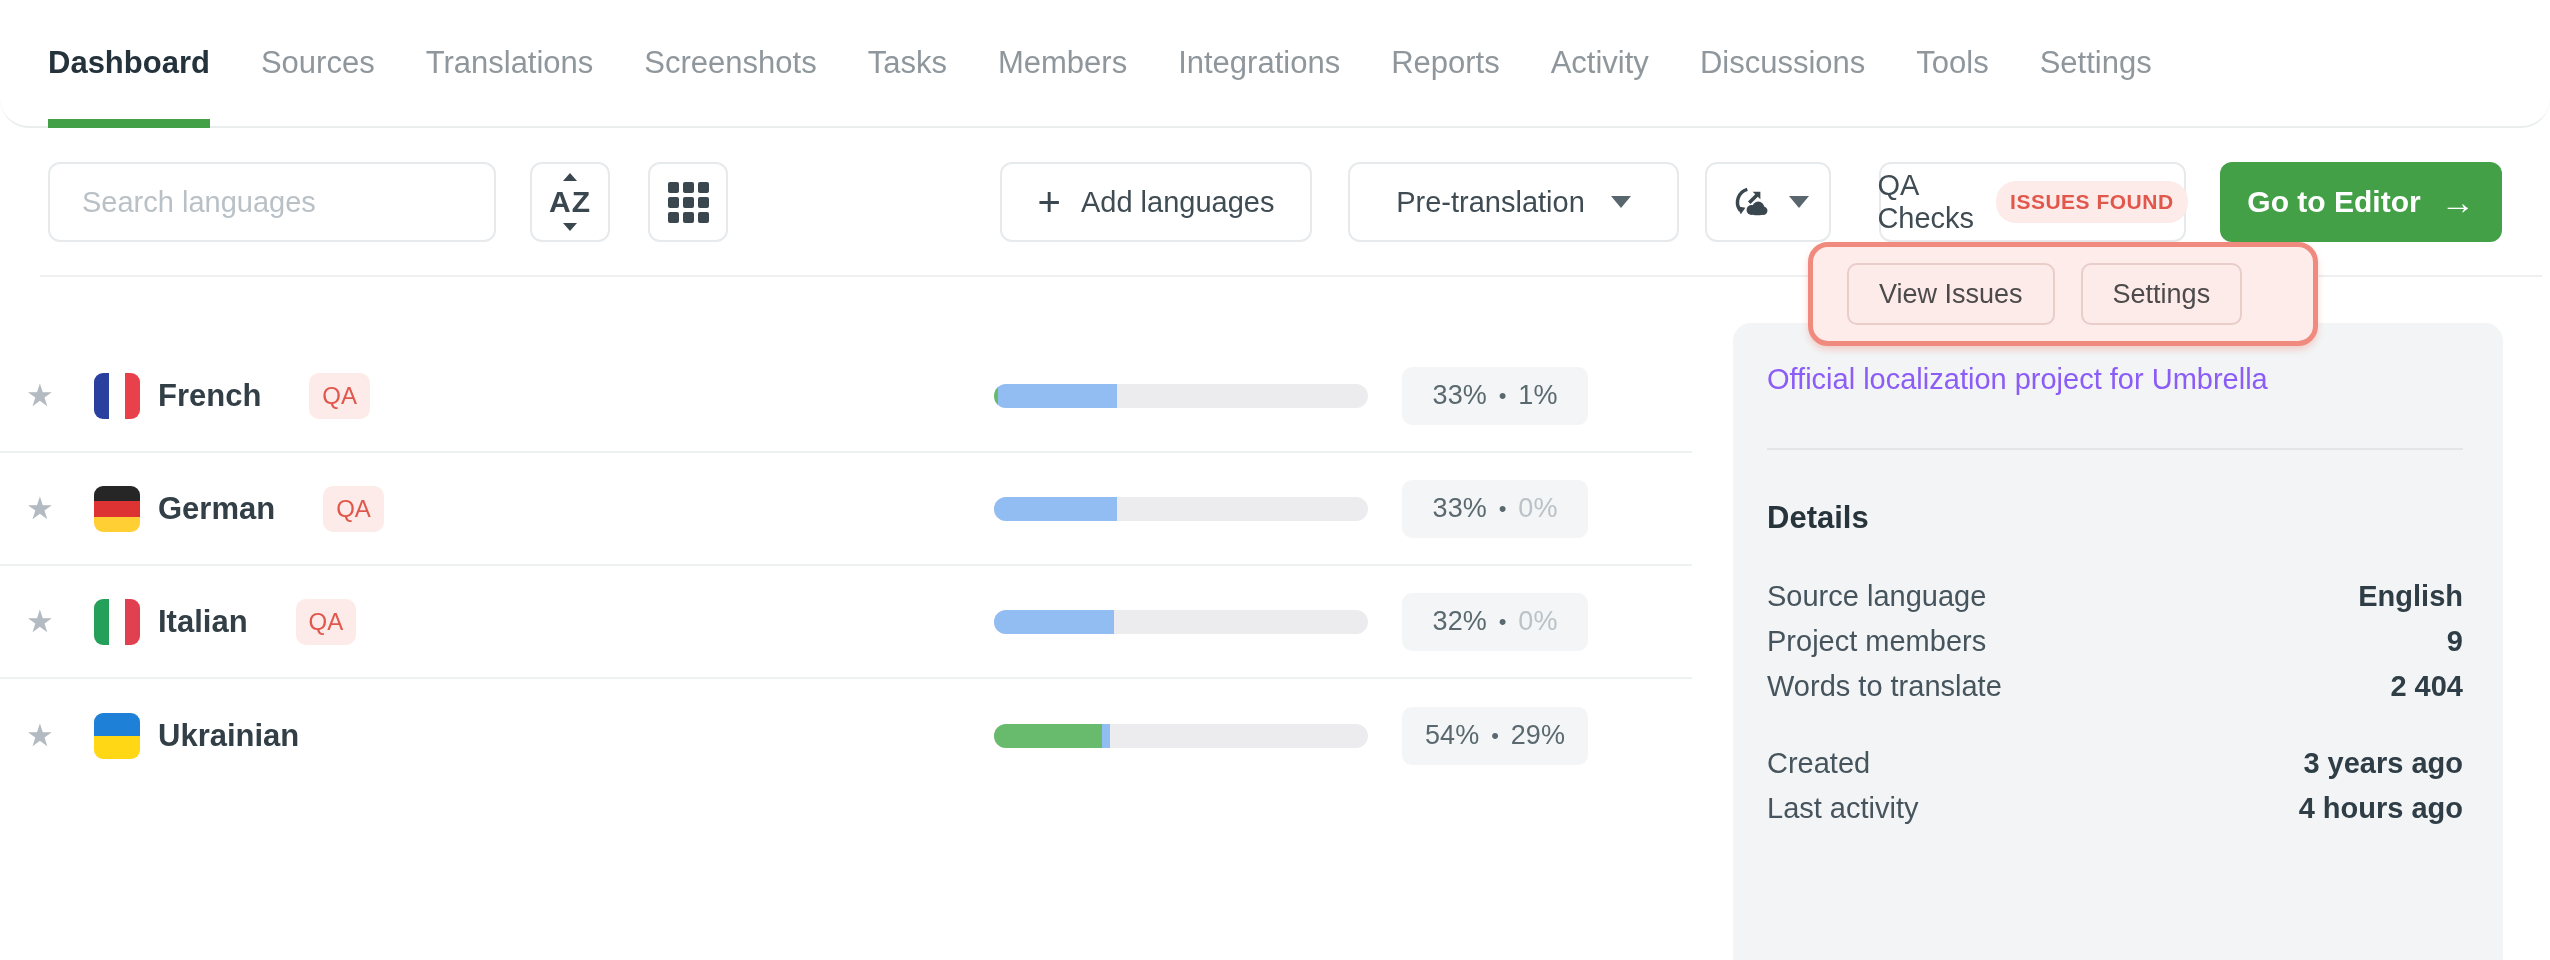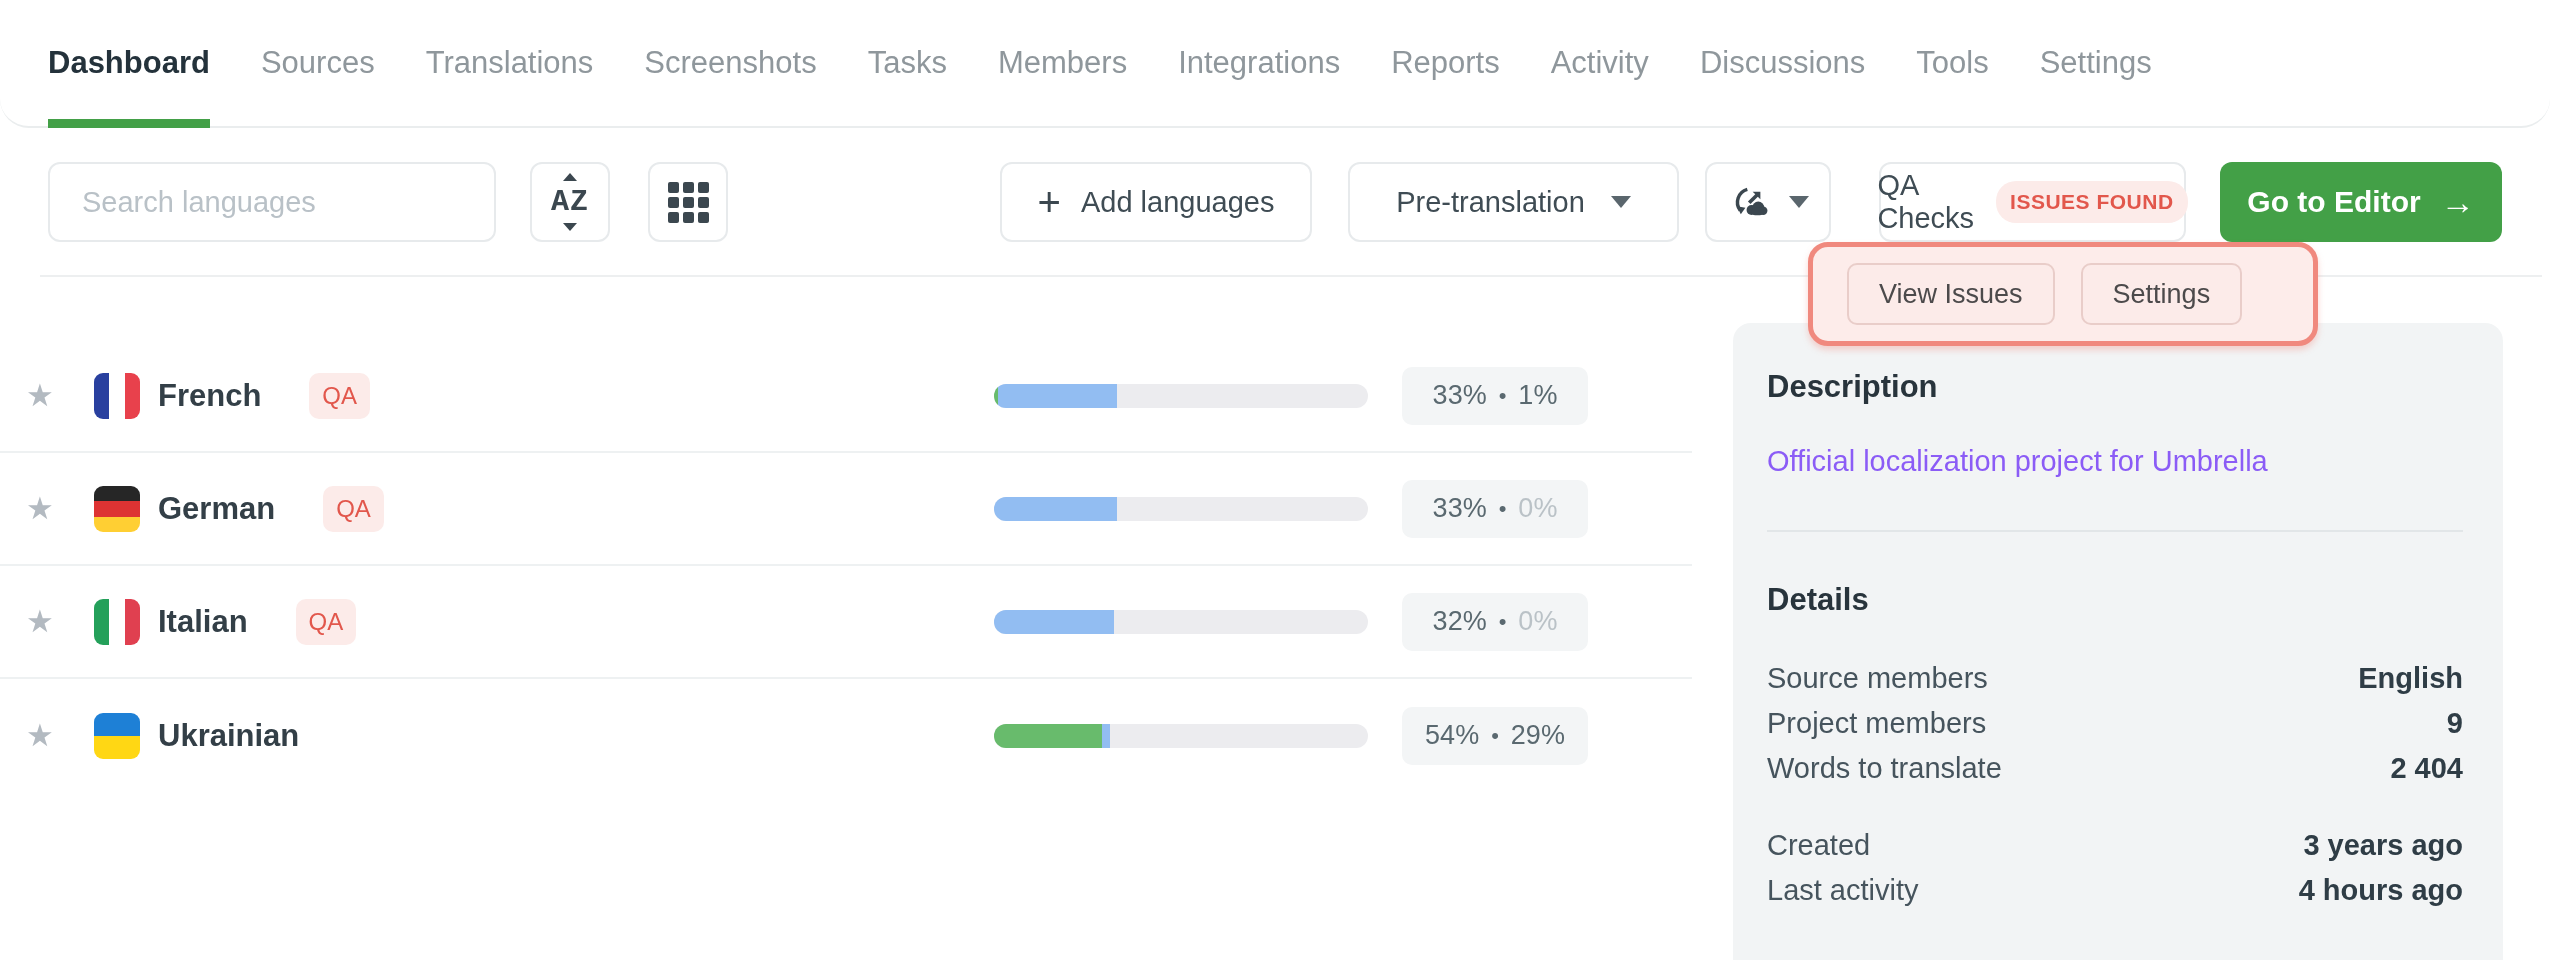--- a/index.html
+++ b/index.html
@@ -19,21 +19,21 @@
   .toolbar { margin:34px 48px 0; display:flex; height:80px; align-items:stretch; }
   .search-wrap { width:448px; }
   .search-wrap input { width:100%; height:100%; border:2px solid #e7eaec;
         border-radius:12px; padding:0 32px; font-size:29px; color:#0f172a;
         outline:none; font-family:inherit; }
   .search-wrap input::placeholder { color:#b9c1c7; }
   .btn { border:2px solid #e7eaec; border-radius:12px; background:#fff;
          display:flex; align-items:center; justify-content:center;
          font-size:29px; color:#3f4c54; cursor:pointer; }
   .icon-btn { width:80px; position:relative; }
-  .sort-btn { margin-left:34px;font-family:Liberation Mono, monospace; }
+  .sort-btn { margin-left:34px; }
   .grid-btn { margin-left:38px; }
   .add-btn  { margin-left:auto; width:312px; gap:20px; }
   .pre-btn  { margin-left:36px; width:331px; gap:26px; }
   .mt-btn   { margin-left:26px; width:126px; gap:16px; }
   .qa-btn   { margin-left:48px; width:307px; gap:22px; }
   .editor-btn { margin-left:34px; width:282px; background:#43a047; border:none;
                 color:#fff; font-weight:700; font-size:30px; gap:20px; }
   .plus-glyph { font-size:40px; font-weight:400; line-height:0; color:#3b474f; }
   .arrow-glyph { font-size:34px; line-height:0; }
   .caret { width:0; height:0; border-left:10px solid transparent;
@@ -247,29 +247,28 @@
     <span class="pct-pill">
       <span class="pct-main">54%</span>
       <span class="pct-dot">•</span>
       <span class="pct-sub">29%</span>
     </span>
   </div>
 
 </div>
 
 <aside class="panel">
-  <h3 class="panel-title">Description</h3>
   <p class="desc-text">Official localization project for Umbrella</p>
   <div class="panel-divider"></div>
 
   <h3 class="panel-title details-title">Details</h3>
 
   <div class="detail-rows">
     <div class="detail-row">
-      <span class="detail-label">Source members</span>
+      <span class="detail-label">Source language</span>
       <span class="detail-value">English</span>
     </div>
     <div class="detail-row">
       <span class="detail-label">Project members</span>
       <span class="detail-value">9</span>
     </div>
     <div class="detail-row">
       <span class="detail-label">Words to translate</span>
       <span class="detail-value">2 404</span>
     </div>

